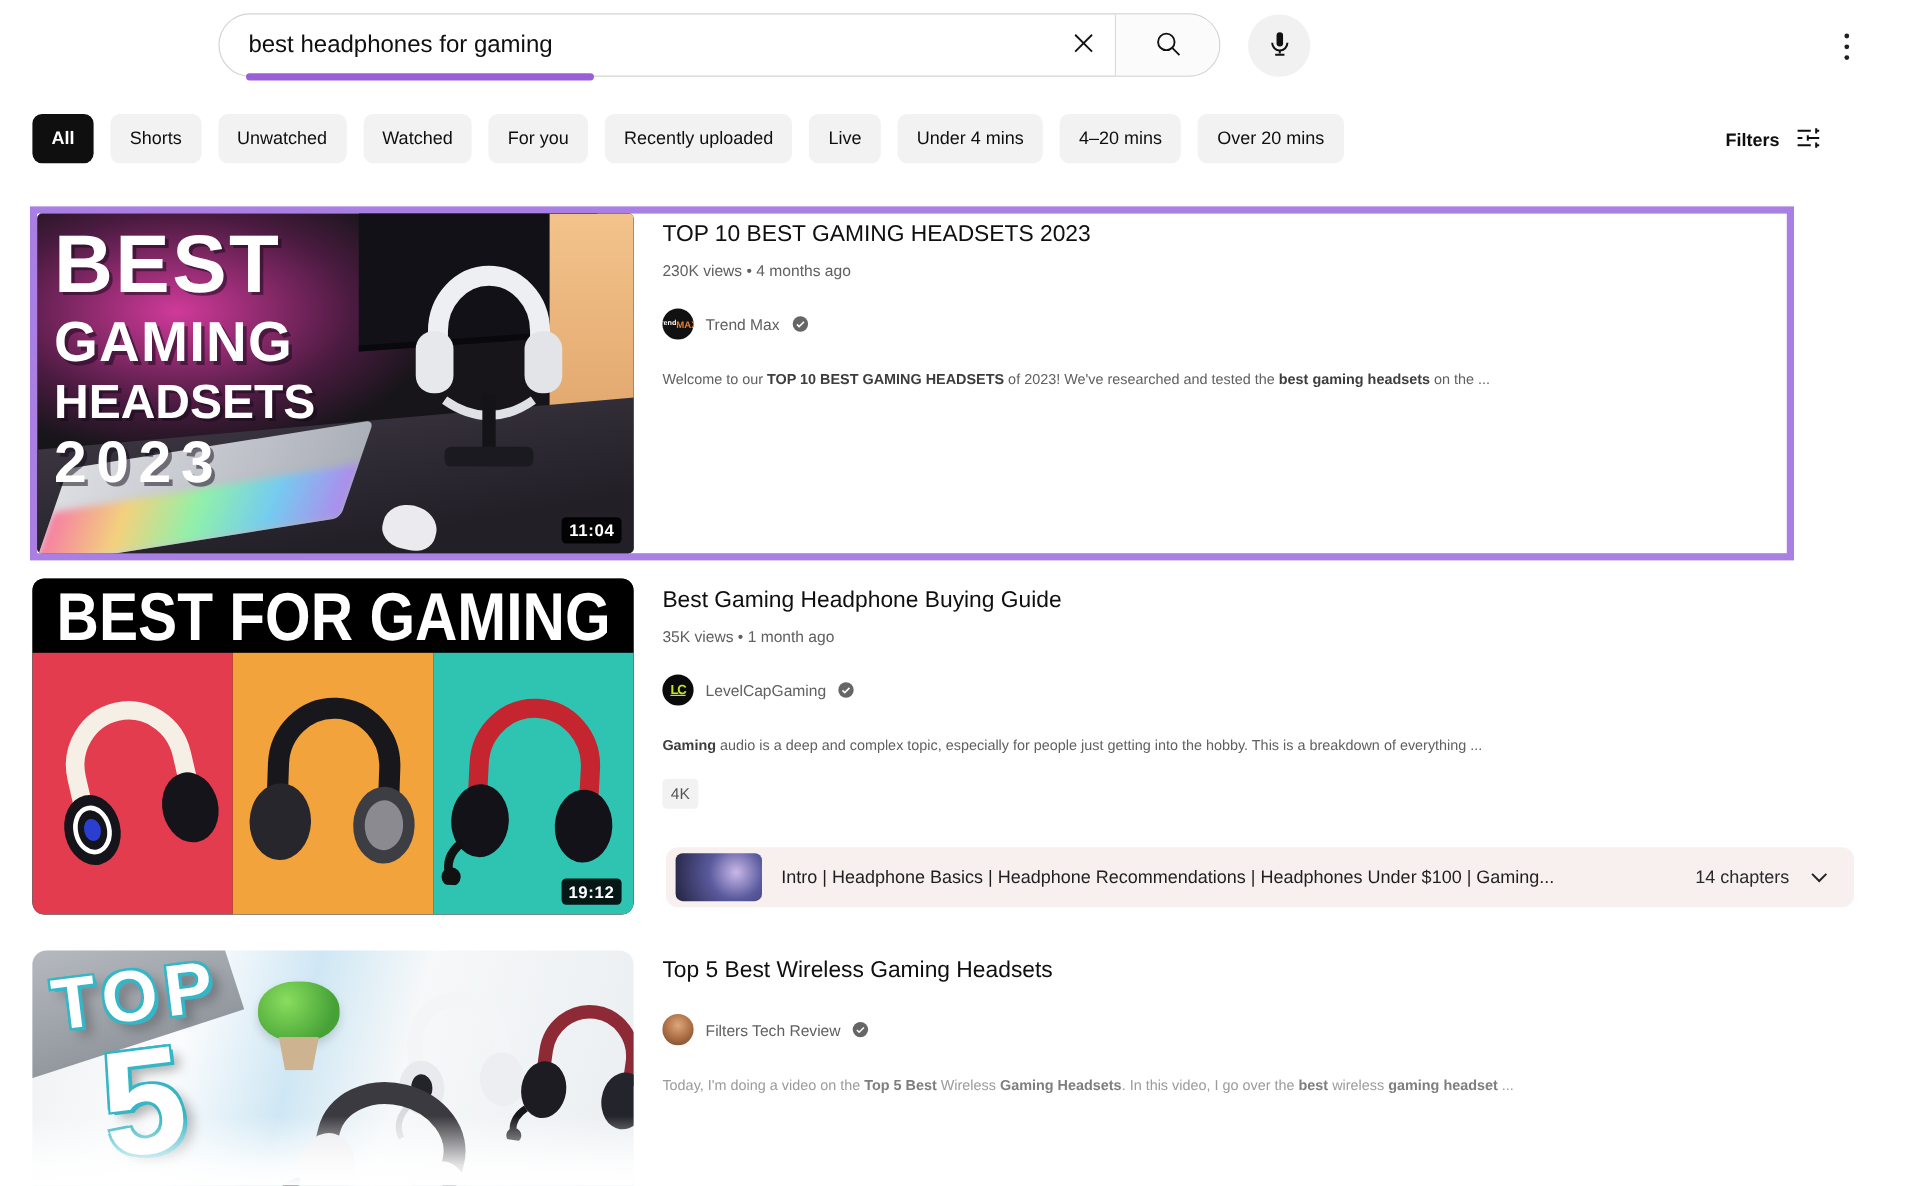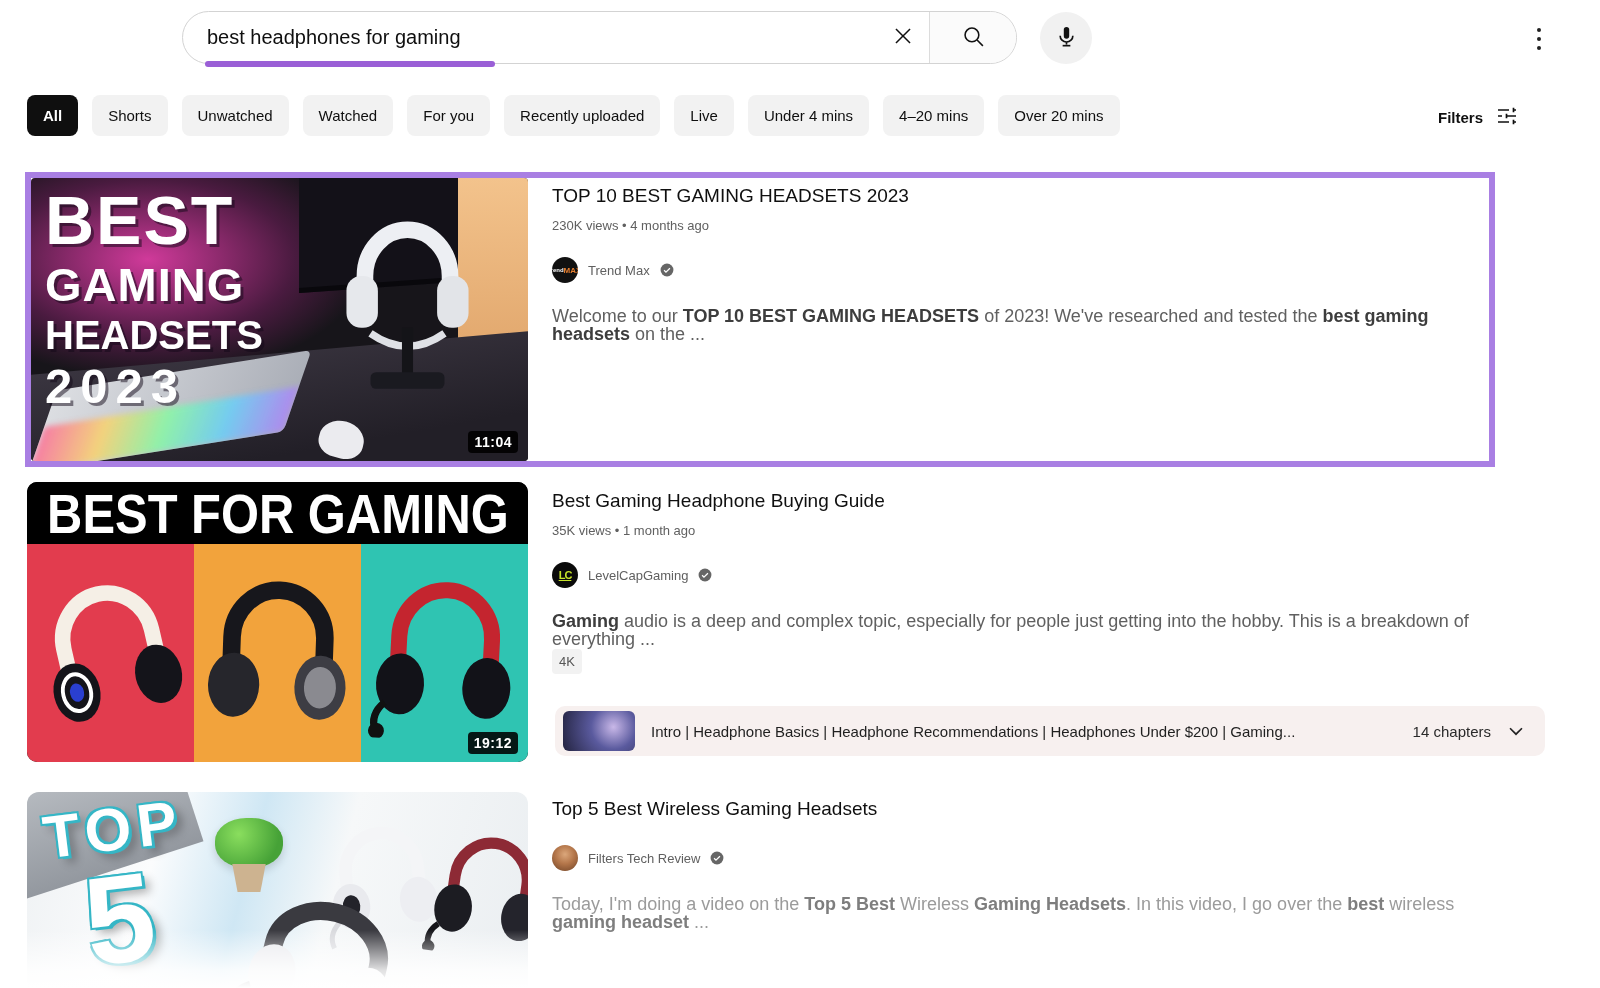--- a/index.html
+++ b/index.html
@@ -127,21 +127,21 @@
   .ch-row { display: flex; align-items: center; gap: 10px; margin-top: 24px; cursor: pointer; }
   .avatar { width: 26px; height: 26px; border-radius: 50%; flex: 0 0 26px;
     display: flex; flex-direction: row; align-items: center; justify-content: center; overflow: hidden; }
   .avatar-trendmax { background: #111; }
   .avatar-trendmax .a1 { color: #fff; font-size: 6px; font-weight: bold; line-height: 6px; }
   .avatar-trendmax .a2 { color: #e87f2f; font-size: 8px; font-weight: 900; line-height: 9px; }
   .avatar-lc { background: #0a0a0a; color: #c6e32a; font-size: 11px; font-weight: 900; letter-spacing: -1px; text-decoration: underline; }
   .avatar-photo { background: radial-gradient(circle at 50% 38%, #d9a briefly); 
     background: radial-gradient(circle at 50% 36%, #dba77b 0%, #b4764a 45%, #6e4226 100%); }
   .ch-name { font-size: 13px; color: #606060; }
-  .v-desc { font-size: 18px; color: #606060; margin-top: 24px; line-height: 18px; max-width: 930px; }
+  .v-desc { font-size: 12px; color: #606060; margin-top: 24px; line-height: 18px; max-width: 930px; }
   .v-desc .b { font-weight: bold; color: #3d3d3d; }
   .v-desc--faded { color: #9b9b9b; }
   .v-desc--faded .b { color: #7e7e7e; }
 
   .badge4k { position: absolute; left: 552px; top: 649px; background: #f2f2f2; color: #555;
     font-size: 13px; padding: 5px 7px; border-radius: 4px; }
 
   .chapters {
     position: absolute; left: 555px; top: 706px; width: 990px; height: 50px;
     background: #f7f0ef; border-radius: 10px; display: flex; align-items: center; cursor: pointer;
@@ -331,21 +331,21 @@
         </svg>
     </span>
   </div>
   <div class="v-desc"><span class="b">Gaming</span><span> audio is a deep and complex topic, especially for people just getting into the hobby. This is a breakdown of everything ...</span></div>
 </div>
 
 <span class="badge4k">4K</span>
 
 <div class="chapters">
   <div class="ch-thumb"></div>
-  <div class="ch-text">Intro | Headphone Basics | Headphone Recommendations | Headphones Under $200 | Gaming...</div>
+  <div class="ch-text">Intro | Headphone Basics | Headphone Recommendations | Headphones Under $100 | Gaming...</div>
   <div class="ch-count">14 chapters</div>
   <span class="ch-chevron">
     <svg width="22" height="22" viewBox="0 0 24 24">
         <path d="M5.5 9 l6.5 6.5 6.5-6.5" stroke="#222" stroke-width="1.8" fill="none"></path>
       </svg>
   </span>
 </div>
 
 <div class="thumb thumb3">
   <div class="t3-corner"></div>

